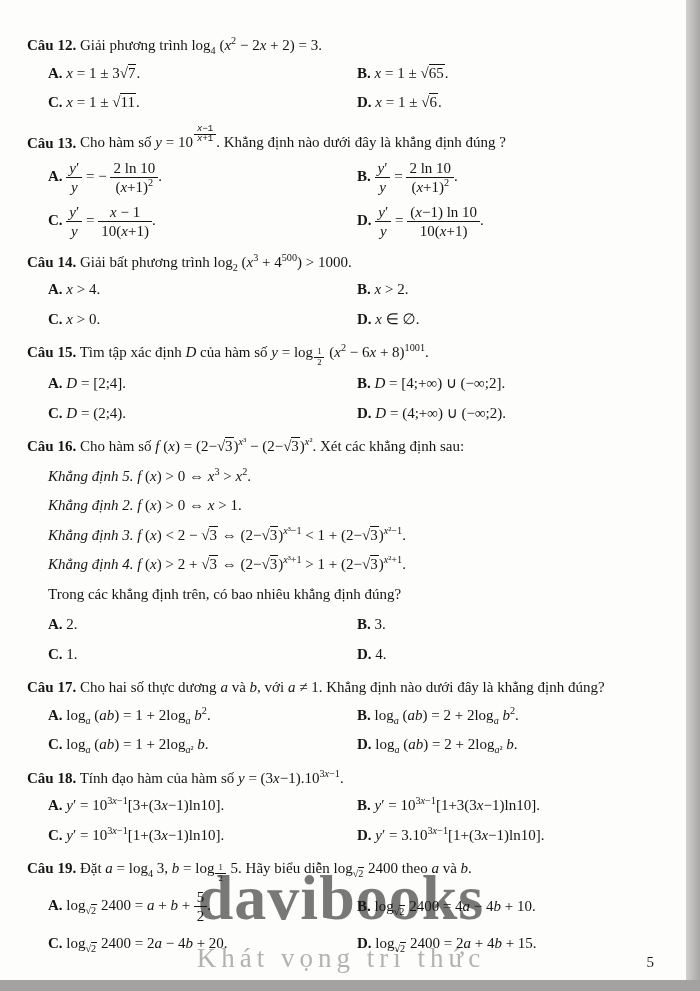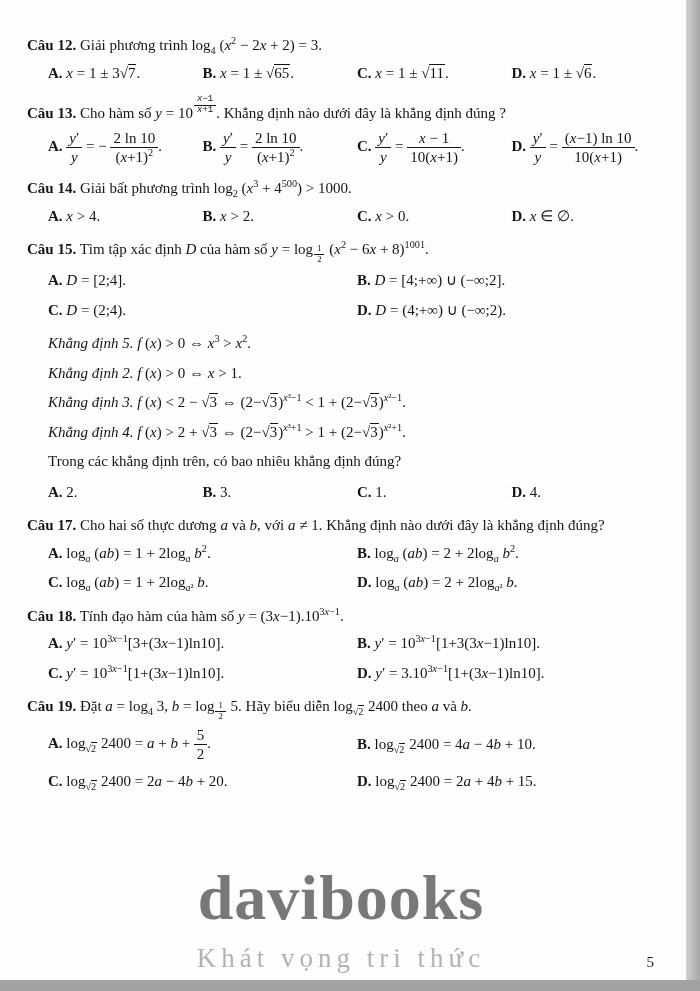--- a/index.html
+++ b/index.html
@@ -10,21 +10,21 @@
     font-family:"Liberation Serif",serif;font-size:15px;line-height:1.5;color:#151515;
   }
   .content{position:relative;z-index:1;}
   .question{margin:0 0 11px 0;}
   .q-line{margin:0;}
   .q-label{font-weight:bold;}
   .statement{margin:7px 0 0 21px;}
   .st-label{font-style:italic;}
   .followup{margin:7px 0 8px 21px;}
   .options{margin:5px 0 0 21px;display:grid;column-gap:10px;row-gap:7px;align-items:center;}
-  .options.row4{grid-template-columns:repeat(4,1fr);}
+  .options.row4{grid-template-columns:repeat(2,1fr);}
   .options.grid2{grid-template-columns:1fr 1fr;}
   .option{white-space:nowrap;}
   .opt-label{font-weight:bold;}
   sup,sub{font-size:0.68em;line-height:0;}
   i{font-style:italic;}
   .sqrt{white-space:nowrap;}
   .sqrt .rad{border-top:1px solid currentColor;padding:0 1px 0 0;}
   .frac{display:inline-block;vertical-align:middle;text-align:center;line-height:1.2;}
   .frac .num{display:block;padding:0 3px;border-bottom:1px solid currentColor;}
   .frac .den{display:block;padding:0 3px;}
@@ -80,20 +80,21 @@
       <div class="question">
         <p class="q-line"><b class="q-label">Câu 15.</b> <span class="q-text">Tìm tập xác định <i>D</i> của hàm số <i>y</i> = log<span class="frac base"><span class="num">1</span><span class="den">2</span></span> (<i>x</i><sup>2</sup> − 6<i>x</i> + 8)<sup>1001</sup>.</span></p>
         <div class="options grid2">
           <span class="option"><b class="opt-label">A.</b> <span class="opt-text"><i>D</i> = [2;4].</span></span>
           <span class="option"><b class="opt-label">B.</b> <span class="opt-text"><i>D</i> = [4;+∞) ∪ (−∞;2].</span></span>
           <span class="option"><b class="opt-label">C.</b> <span class="opt-text"><i>D</i> = (2;4).</span></span>
           <span class="option"><b class="opt-label">D.</b> <span class="opt-text"><i>D</i> = (4;+∞) ∪ (−∞;2).</span></span>
         </div>
       </div>
       <div class="question">
+        <p class="q-line"><b class="q-label">Câu 16.</b> <span class="q-text">Cho hàm số <i>f</i> (<i>x</i>) = (2−<span class="sqrt">√<span class="rad">3</span></span>)<sup><i>x</i>³</sup> − (2−<span class="sqrt">√<span class="rad">3</span></span>)<sup><i>x</i>²</sup>. Xét các khẳng định sau:</span></p>
         <p class="statement"><i class="st-label">Khẳng định 5.</i>  <span class="st-text"><i>f</i> (<i>x</i>) &gt; 0 ⇔ <i>x</i><sup>3</sup> &gt; <i>x</i><sup>2</sup>.</span></p>
         <p class="statement"><i class="st-label">Khẳng định 2.</i>  <span class="st-text"><i>f</i> (<i>x</i>) &gt; 0 ⇔ <i>x</i> &gt; 1.</span></p>
         <p class="statement"><i class="st-label">Khẳng định 3.</i>  <span class="st-text"><i>f</i> (<i>x</i>) &lt; 2 − <span class="sqrt">√<span class="rad">3</span></span> ⇔ (2−<span class="sqrt">√<span class="rad">3</span></span>)<sup><i>x</i>³−1</sup> &lt; 1 + (2−<span class="sqrt">√<span class="rad">3</span></span>)<sup><i>x</i>²−1</sup>.</span></p>
         <p class="statement"><i class="st-label">Khẳng định 4.</i>  <span class="st-text"><i>f</i> (<i>x</i>) &gt; 2 + <span class="sqrt">√<span class="rad">3</span></span> ⇔ (2−<span class="sqrt">√<span class="rad">3</span></span>)<sup><i>x</i>³+1</sup> &gt; 1 + (2−<span class="sqrt">√<span class="rad">3</span></span>)<sup><i>x</i>²+1</sup>.</span></p>
         <p class="followup">Trong các khẳng định trên, có bao nhiêu khẳng định đúng?</p>
         <div class="options row4">
           <span class="option"><b class="opt-label">A.</b> <span class="opt-text">2.</span></span>
           <span class="option"><b class="opt-label">B.</b> <span class="opt-text">3.</span></span>
           <span class="option"><b class="opt-label">C.</b> <span class="opt-text">1.</span></span>
           <span class="option"><b class="opt-label">D.</b> <span class="opt-text">4.</span></span>

